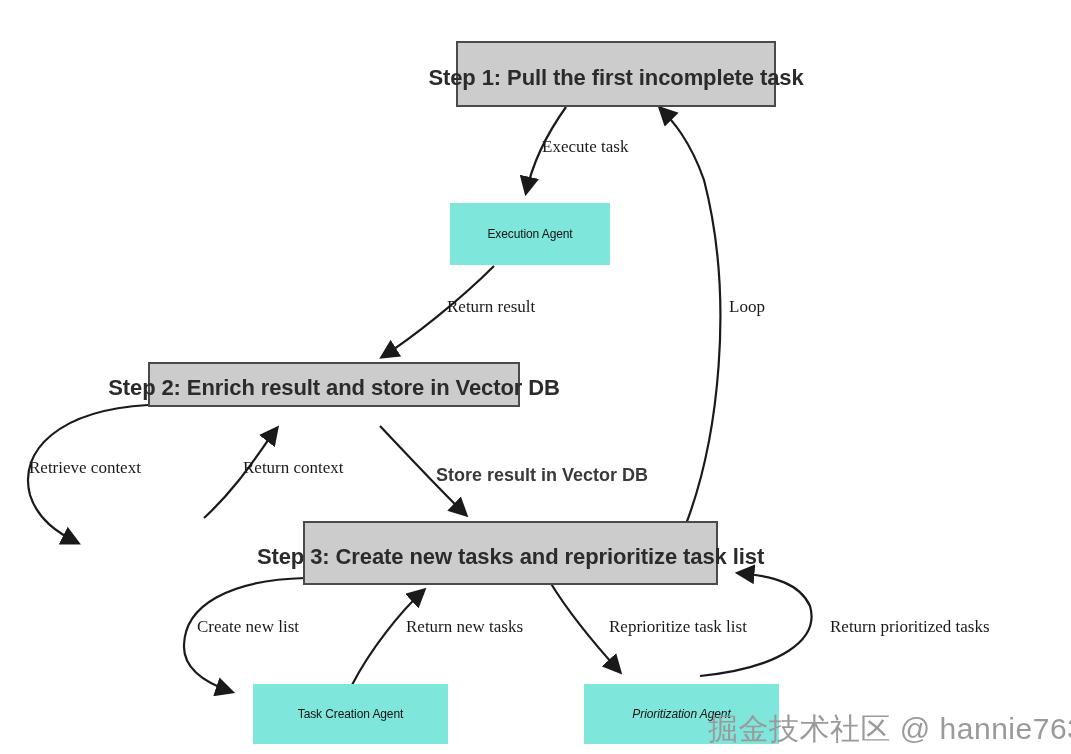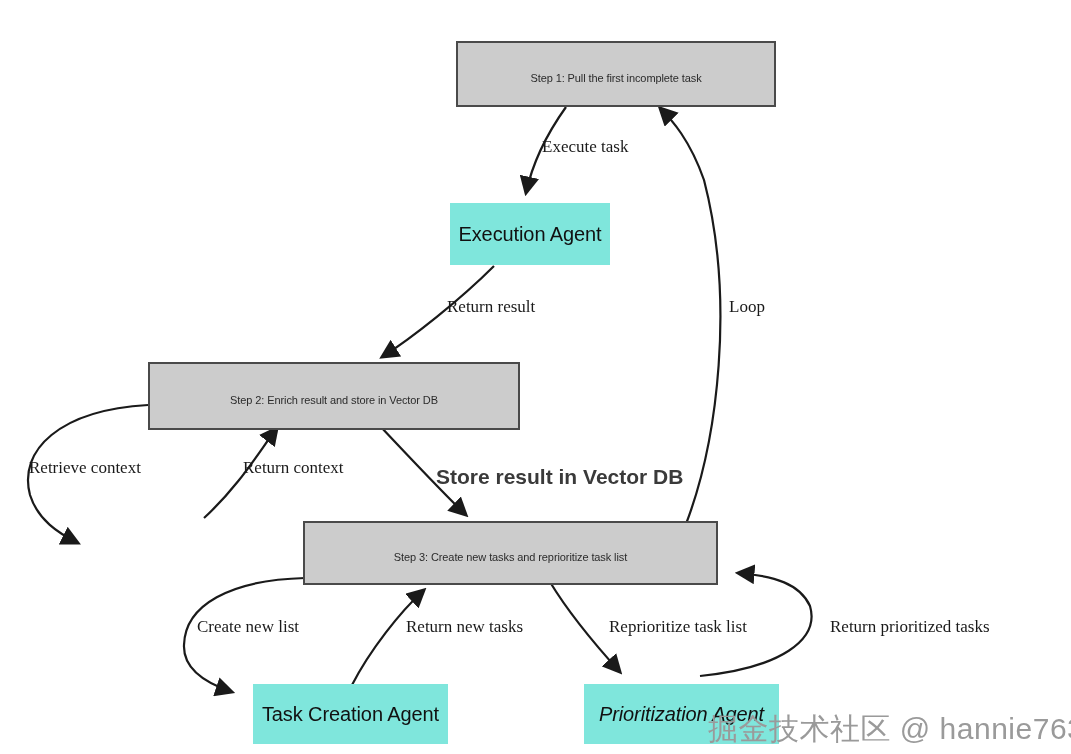--- a/index.html
+++ b/index.html
@@ -39,41 +39,41 @@
     background: #7fe6dc;
     border: none;
   }
   .node-label {
     font-family: "Liberation Sans", sans-serif;
     color: #1a1a1a;
     white-space: nowrap;
     letter-spacing: -0.1px;
   }
   .node-step .node-label {
-    font-size: 11px;
-    font-weight: 400;
+    font-size: 22px;
+    font-weight: 700;
     color: #2b2b2b;
     margin-top: 7px;
   }
   .node-agent .node-label {
-    font-size: 20px;
+    font-size: 12px;
     font-weight: 400;
     color: #111111;
   }
   .edge-label {
     position: absolute;
     font-family: "Liberation Serif", serif;
     font-size: 17px;
     color: #1a1a1a;
     white-space: nowrap;
     line-height: 1;
   }
   .edge-label.sans-bold {
     font-family: "Liberation Sans", sans-serif;
-    font-size: 21px;
+    font-size: 18px;
     font-weight: 700;
     color: #3a3a3a;
   }
   .watermark {
     position: absolute;
     font-family: "Liberation Sans", sans-serif;
     font-size: 30px;
     color: #9a9a9a;
     white-space: nowrap;
     letter-spacing: 0.5px;
@@ -133,21 +133,21 @@
   </svg>
 
   <div class="node node-step" style="left:456px; top:41px; width:320px; height:66px;">
     <span class="node-label">Step 1: Pull the first incomplete task</span>
   </div>
 
   <div class="node node-agent" style="left:450px; top:203px; width:160px; height:62px;">
     <span class="node-label">Execution Agent</span>
   </div>
 
-  <div class="node node-step" style="left:148px; top:362px; width:372px; height:68px;">
+  <div class="node node-step" style="left:148px; top:362px; width:372px; height:45px;">
     <span class="node-label">Step 2: Enrich result and store in Vector DB</span>
   </div>
 
 
   <div class="node node-step" style="left:303px; top:521px; width:415px; height:64px;">
     <span class="node-label">Step 3: Create new tasks and reprioritize task list</span>
   </div>
 
   <div class="node node-agent" style="left:253px; top:684px; width:195px; height:60px;">
     <span class="node-label">Task Creation Agent</span>

